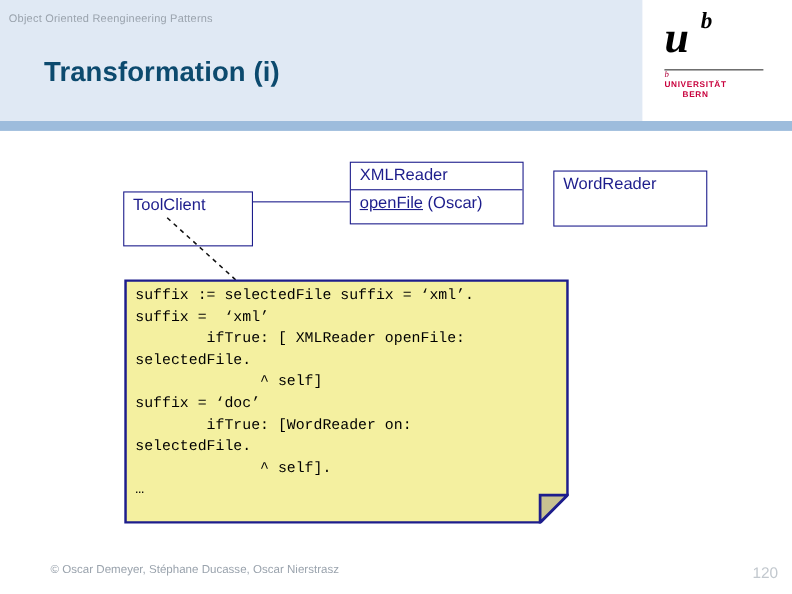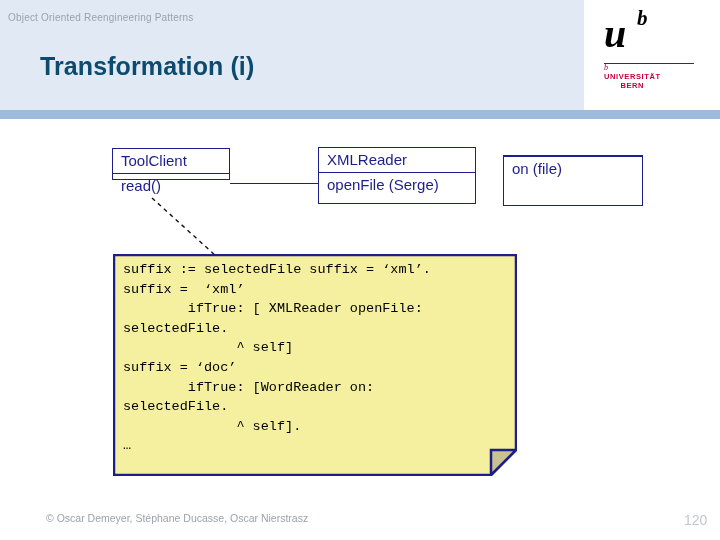--- a/index.html
+++ b/index.html
@@ -116,23 +116,24 @@
     color: #1d1d8c;
     font-size: 15px;
     padding: 3px 0 3px 8px;
     white-space: nowrap;
     line-height: 18px;
   }
   .uml-row.divider {
     border-top: 1px solid #1d1d8c;
   }
   .underline-name {
-  }
-
-  #box-toolclient { left: 112px; top: 148px; width: 118px; height: 32px; }
+    text-decoration: underline;
+  }
+
+  #box-toolclient { left: 112px; top: 174px; width: 118px; height: 50px; }
   #box-xmlreader  { left: 318px; top: 147px; width: 158px; height: 57px; }
   #box-wordreader { left: 503px; top: 155px; width: 140px; height: 51px; }
 
   .connector {
     position: absolute;
     left: 230px; top: 183px;
     width: 88px;
     height: 1px;
     background: #1d1d8c;
   }
@@ -198,30 +199,29 @@
   <div class="logo-rule"></div>
   <span class="logo-tiny-b">b</span>
   <div class="logo-univ">
     <div>UNIVERSITÄT</div>
     <div>BERN</div>
   </div>
 </div>
 
 <div class="uml-box" id="box-toolclient">
   <div class="uml-row">ToolClient</div>
-  <div class="uml-row divider">read()</div>
 </div>
 
 <div class="uml-box" id="box-xmlreader">
   <div class="uml-row">XMLReader</div>
-  <div class="uml-row divider"><span class="underline-name">openFile</span><span> (Serge)</span></div>
+  <div class="uml-row divider"><span class="underline-name">openFile</span><span> (Oscar)</span></div>
 </div>
 
 <div class="uml-box" id="box-wordreader">
-  <div class="uml-row divider">on (file)</div>
+  <div class="uml-row">WordReader</div>
 </div>
 
 <div class="connector"></div>
 
 <svg class="dashed-leader" viewBox="0 0 70 62" width="70" height="62">
   <line x1="2" y1="2" x2="66" y2="60" stroke="#111111" stroke-width="1.4" stroke-dasharray="4 4"></line>
 </svg>
 
 <div class="note">
   <svg class="note-shape" viewBox="0 0 404 222" width="404" height="222" preserveAspectRatio="none">

